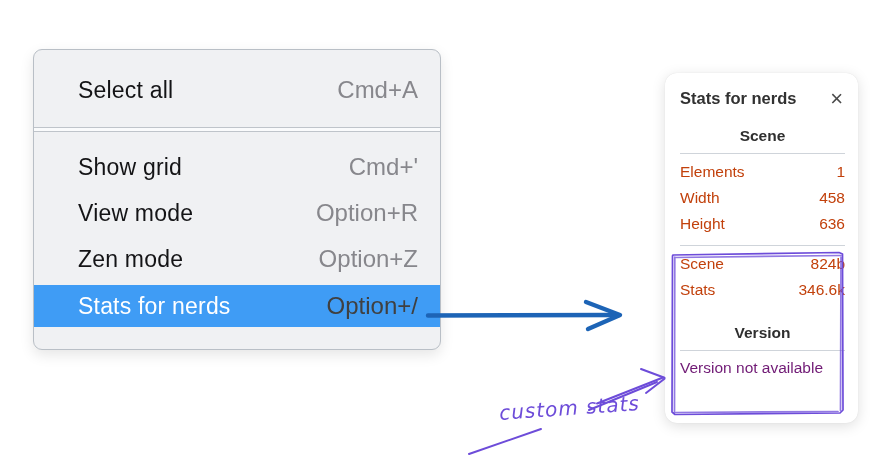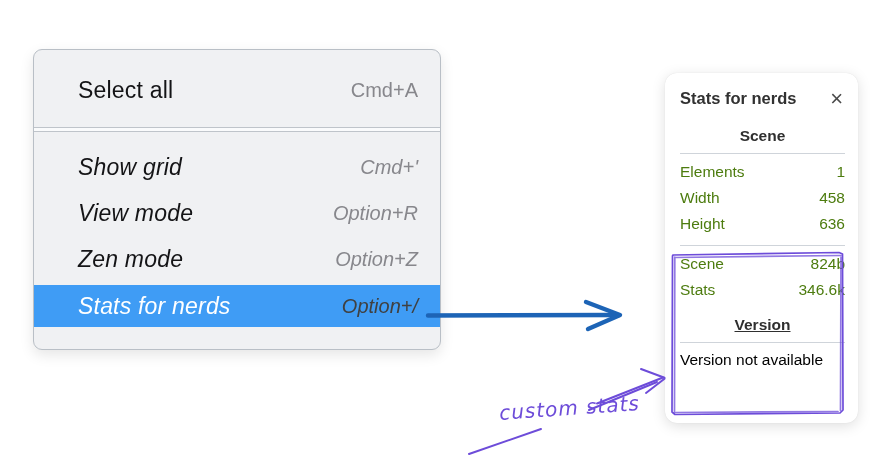--- a/index.html
+++ b/index.html
@@ -22,38 +22,38 @@
     width: 408px; height: 301px;
     background: #f0f1f3;
     border: 1.5px solid #b9bfc6;
     border-radius: 9px;
     box-shadow: 0 5px 14px rgba(0,0,0,0.10);
     display: flex;
     flex-direction: column;
     overflow: hidden;
   }
   .menu-section-primary { padding-top: 14px; padding-bottom: 11px; }
-  .menu-section-secondary { padding-top: 12px; flex: 1; font-style: italic; }
+  .menu-section-secondary { padding-top: 12px; flex: 1; }
   .menu-item {
     height: 52px;
     display: flex;
     align-items: center;
     justify-content: space-between;
     padding-left: 44px;
     padding-right: 22px;
     cursor: default;
   }
   .menu-section-secondary .menu-item { height: 46px; }
   .menu-item .label {
     font-size: 23px;
     color: #141416;
     letter-spacing: 0.2px;
   }
   .menu-item .shortcut {
-    font-size: 20px;
+    font-size: 24px;
     color: #87878c;
   }
   .menu-item.selected { height: 42px; margin-top: 3px; }
   .menu-item.selected .label { color: #ffffff; }
   .menu-item.selected .shortcut { color: #404040; }
   .menu-divider {
     height: 5px;
     border-top: 1px solid #bfc4ca;
     border-bottom: 1px solid #bfc4ca;
     background: #fafbfc;
@@ -88,36 +88,36 @@
     cursor: pointer;
     padding: 0 2px;
   }
   .section-heading {
     text-align: center;
     font-weight: bold;
     font-size: 15.5px;
     color: #2f2f2f;
     margin-top: 19px;
   }
-  .section-heading.tight { margin-top: 13px; text-decoration: underline; }
+  .section-heading.tight { margin-top: 21px; }
   .panel hr {
     border: none;
     border-top: 1px solid #cfd4da;
     margin: 8px 0 5px 0;
   }
   .stat-row {
     display: flex;
     justify-content: space-between;
     font-size: 15.5px;
-    color: #4d7c0f;
+    color: #c2410c;
     line-height: 26px;
   }
   .panel-note {
     font-size: 15.5px;
-    color: #000000;
+    color: #701a75;
     line-height: 24px;
     margin-top: 2px;
     white-space: nowrap;
   }
 
   
   .overlay {
     position: absolute;
     left: 0; top: 0;
     width: 873px; height: 461px;

